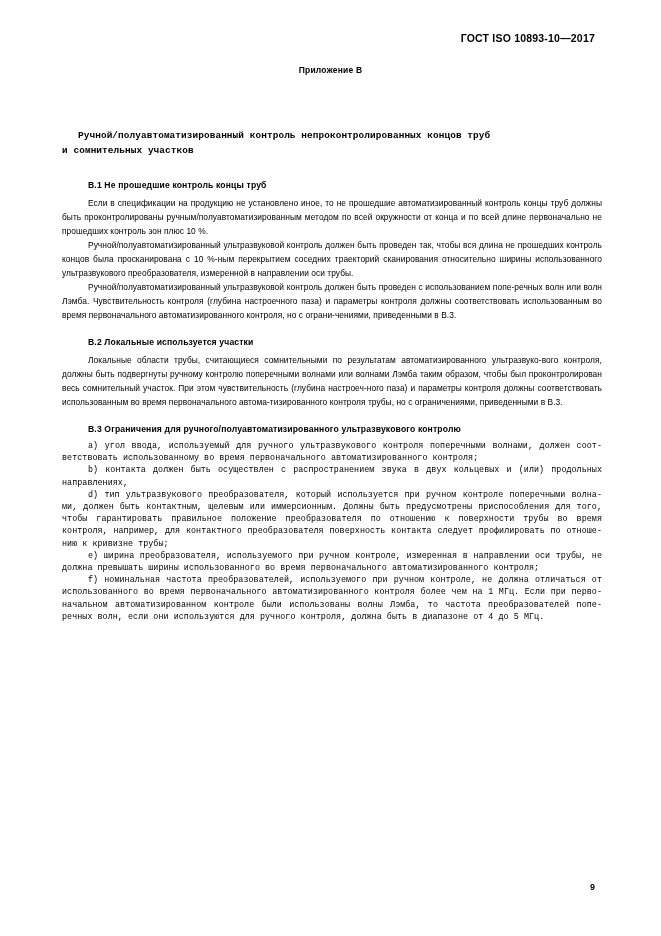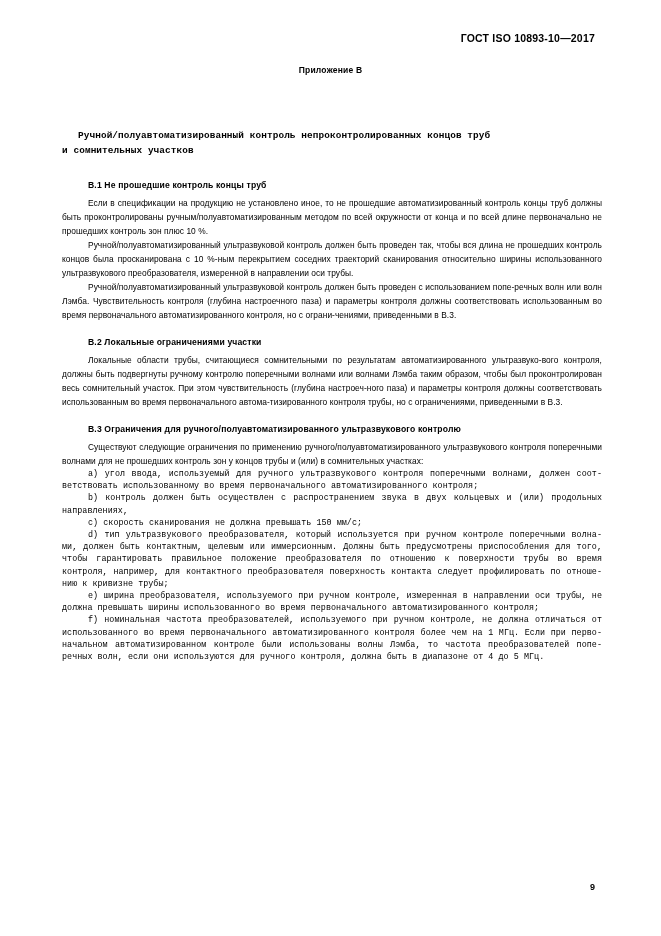--- a/index.html
+++ b/index.html
@@ -124,30 +124,28 @@
       <div class="line2">и сомнительных участков</div>
     </div>
 
     <h2 class="sec">В.1  Не прошедшие контроль концы труб</h2>
     <p class="para">Если в спецификации на продукцию не установлено иное, то не прошедшие автоматизированный контроль концы труб должны быть проконтролированы ручным/полуавтоматизированным методом по всей окружности от конца и по всей длине первоначально не прошедших контроль зон плюс 10 %.</p>
     <p class="para">Ручной/полуавтоматизированный ультразвуковой контроль должен быть проведен так, чтобы вся длина не прошедших контроль концов была просканирована с 10 %-ным перекрытием соседних траекторий сканирования относительно ширины использованного ультразвукового преобразователя, измеренной в направлении оси трубы.</p>
     <p class="para">Ручной/полуавтоматизированный ультразвуковой контроль должен быть проведен с использованием попе-речных волн или волн Лэмба. Чувствительность контроля (глубина настроечного паза) и параметры контроля должны соответствовать использованным во время первоначального автоматизированного контроля, но с ограни-чениями, приведенными в В.3.</p>
 
     <div class="blockgap"></div>
 
-    <h2 class="sec">В.2  Локальные ограничениями участки</h2>
+    <h2 class="sec">В.2  Локальные используется участки</h2>
     <p class="para">Локальные области трубы, считающиеся сомнительными по результатам автоматизированного ультразвуко-вого контроля, должны быть подвергнуты ручному контролю поперечными волнами или волнами Лэмба таким образом, чтобы был проконтролирован весь сомнительный участок. При этом чувствительность (глубина настроеч-ного паза) и параметры контроля должны соответствовать использованным во время первоначального автома-тизированного контроля трубы, но с ограничениями, приведенными в В.3.</p>
 
     <div class="blockgap"></div>
 
     <h2 class="sec">В.3  Ограничения для ручного/полуавтоматизированного ультразвукового контролю</h2>
-    <p class="para">Существуют следующие ограничения по применению ручного/полуавтоматизированного ультразвукового контроля поперечными волнами для не прошедших контроль зон у концов трубы и (или) в сомнительных участках:</p>
     <p class="item">a)  угол ввода, используемый для ручного ультразвукового контроля поперечными волнами, должен соот-ветствовать использованному во время первоначального автоматизированного контроля;</p>
-    <p class="item">b)  контроль должен быть осуществлен с распространением звука в двух кольцевых и (или) продольных направлениях,</p>
-    <p class="item">c)  скорость сканирования не должна превышать 150 мм/с;</p>
+    <p class="item">b)  контакта должен быть осуществлен с распространением звука в двух кольцевых и (или) продольных направлениях,</p>
     <p class="item">d)  тип ультразвукового преобразователя, который используется при ручном контроле поперечными волна-ми, должен быть контактным, щелевым или иммерсионным. Должны быть предусмотрены приспособления для того, чтобы гарантировать правильное положение преобразователя по отношению к поверхности трубы во время контроля, например, для контактного преобразователя поверхность контакта следует профилировать по отноше-нию к кривизне трубы;</p>
     <p class="item">e)  ширина преобразователя, используемого при ручном контроле, измеренная в направлении оси трубы, не должна превышать ширины использованного во время первоначального автоматизированного контроля;</p>
     <p class="item">f)  номинальная частота преобразователей, используемого при ручном контроле, не должна отличаться от использованного во время первоначального автоматизированного контроля более чем на 1 МГц. Если при перво-начальном автоматизированном контроле были использованы волны Лэмба, то частота преобразователей попе-речных волн, если они используются для ручного контроля, должна быть в диапазоне от 4 до 5 МГц.</p>
 
   </div>
 
   <div class="page-number">9</div>
 
 </div>
 

